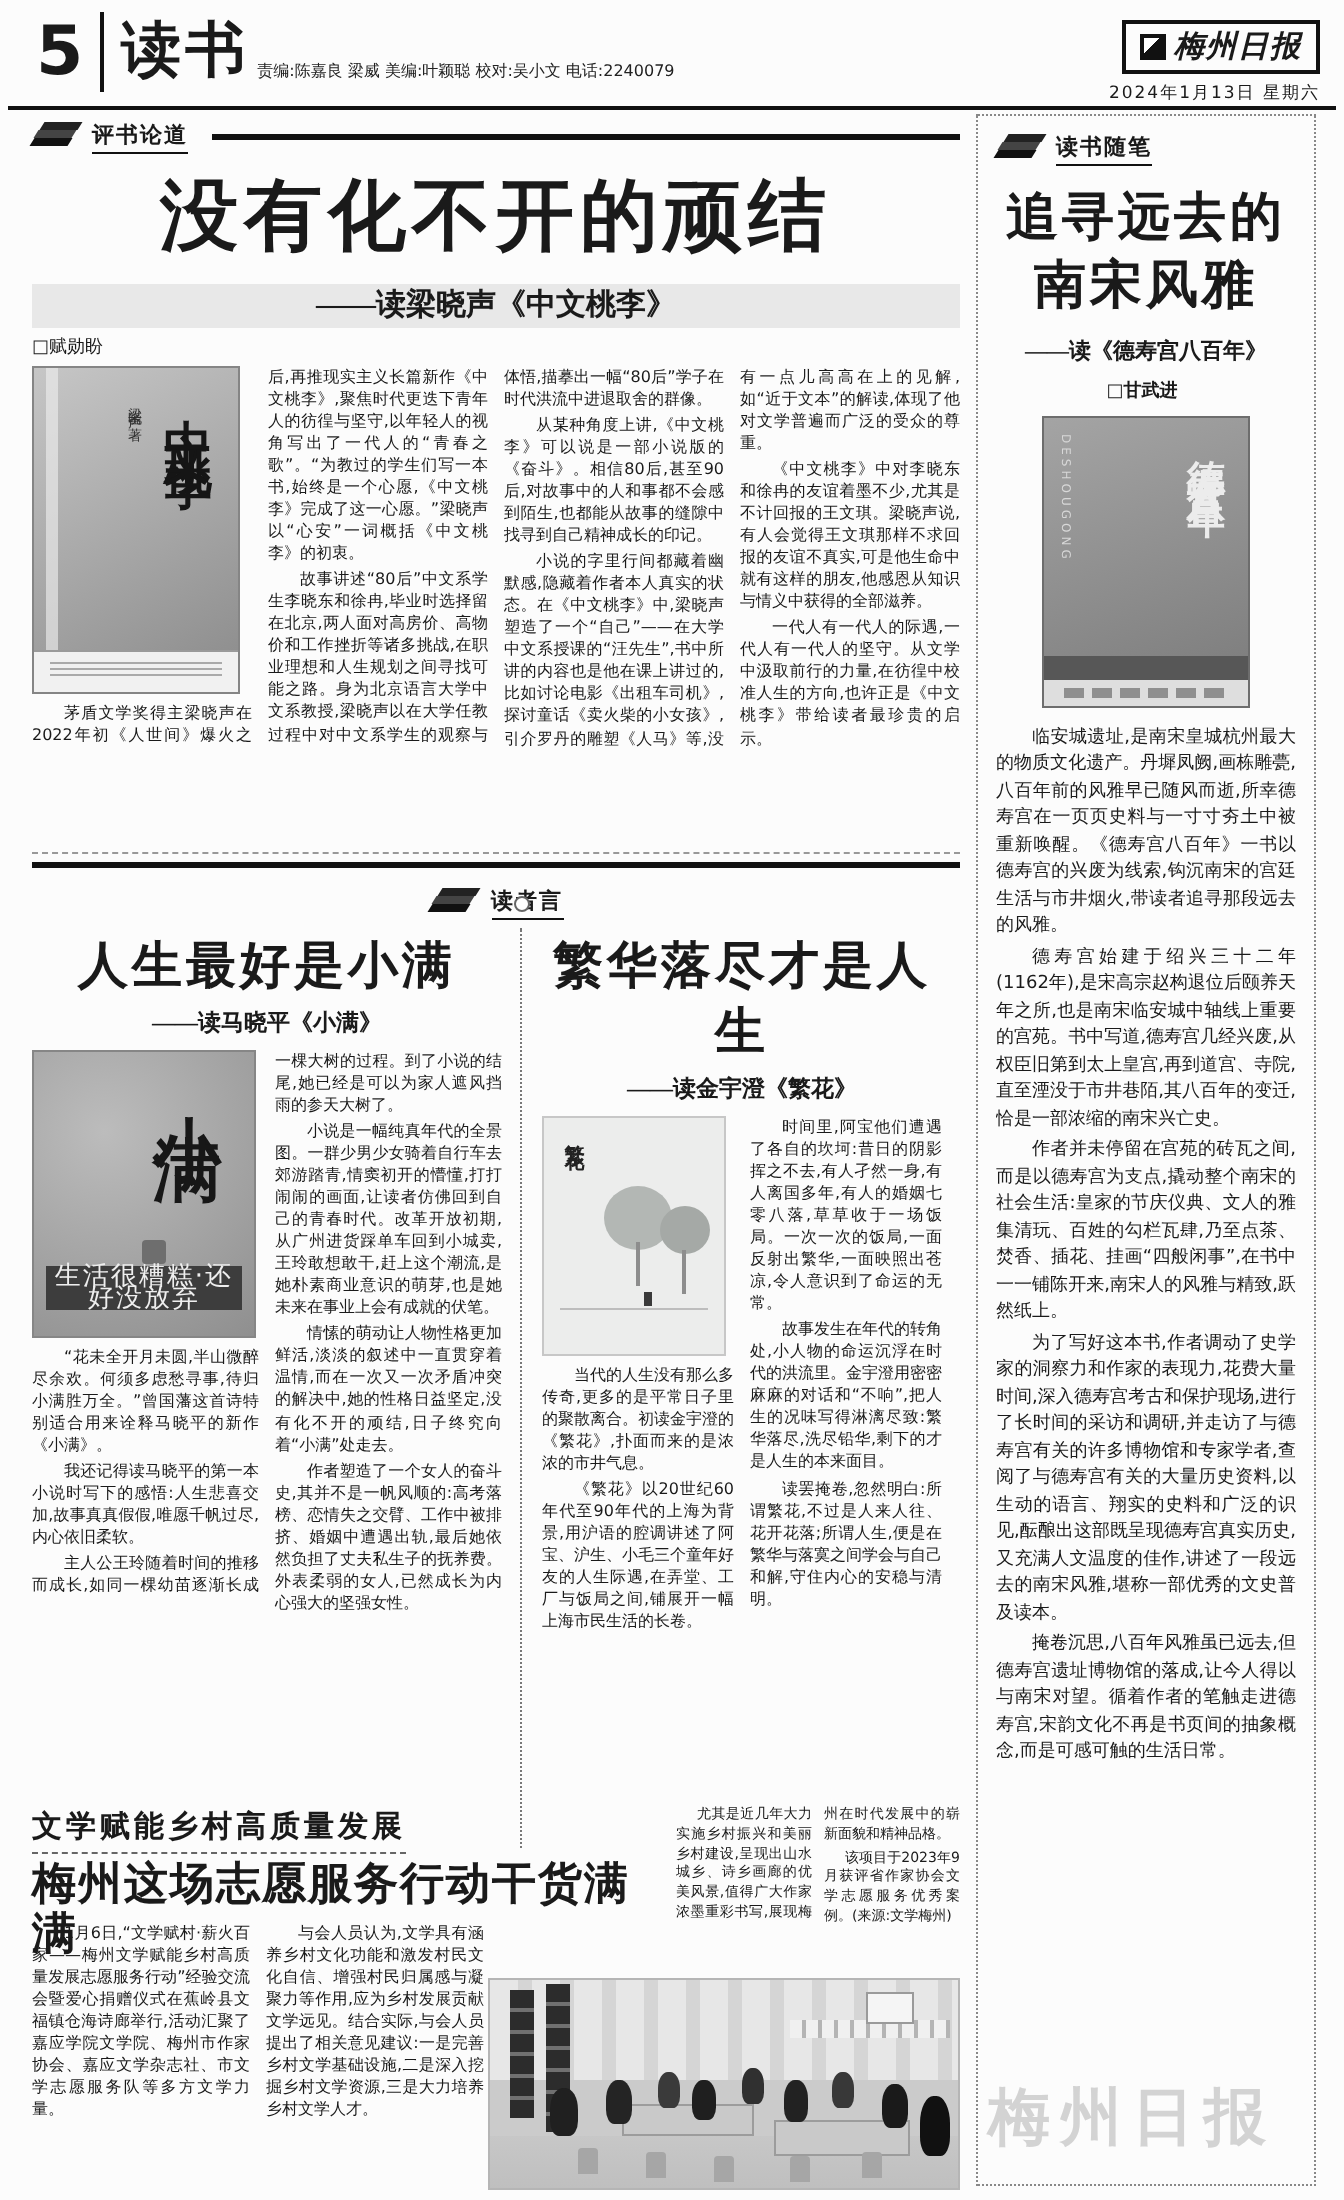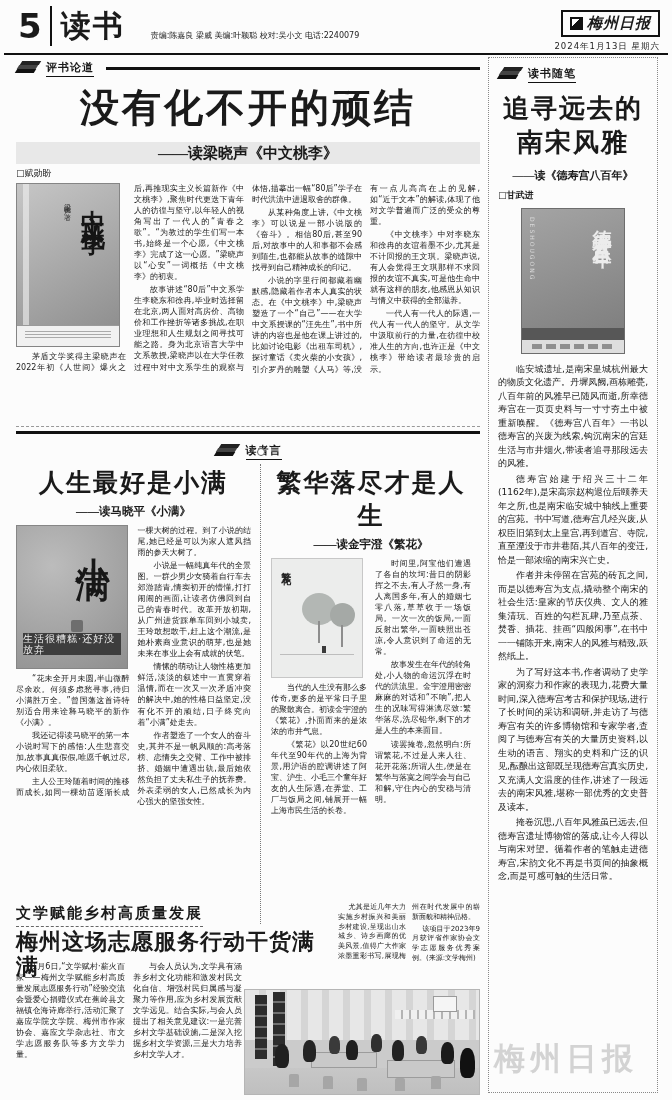--- a/index.html
+++ b/index.html
@@ -5,21 +5,21 @@
   html,body{margin:0;padding:0;background:#e9e9e9;}
   .page{position:relative;width:672px;height:1100px;margin:0 auto;background:#fcfcfc;
         font-family:"DejaVu Sans","Liberation Sans",sans-serif;color:#1a1a1a;overflow:hidden;}
   .serif{font-family:"Liberation Serif","DejaVu Serif",serif;}
 
   
   .hdr{position:absolute;left:16px;top:6px;right:12px;height:44px;display:flex;justify-content:space-between;align-items:flex-start;}
   .hdr-left{display:flex;align-items:flex-end;}
   .pageno{font-size:34px;font-weight:700;line-height:40px;padding:0 8px 0 2px;border-right:2px solid #111;}
   .secname{font-size:30px;font-weight:900;margin-left:9px;line-height:40px;letter-spacing:2px;}
-  .staff{font-size:8px;color:#222;margin-left:26px;padding-bottom:5px;white-space:nowrap;}
+  .staff{font-size:8px;color:#222;margin-left:4px;padding-bottom:5px;white-space:nowrap;}
   .hdr-right{text-align:right;padding-top:4px;}
   .logo{display:inline-flex;align-items:center;gap:4px;border:2px solid #111;padding:2px 7px;
         font-family:"Liberation Serif","DejaVu Serif",serif;font-weight:700;font-style:italic;font-size:15px;letter-spacing:1px;}
   .logo-mark{width:13px;height:13px;background:#111;position:relative;display:inline-block;}
   .logo-mark::after{content:"";position:absolute;inset:2px;background:linear-gradient(135deg,#fff 0 42%,#111 42%);}
   .hdate{font-size:8.5px;margin-top:4px;letter-spacing:1px;}
   .header-rule{position:absolute;left:4px;right:4px;top:53px;border-top:2px solid #111;}
 
   
   .book-icon{position:relative;width:24px;height:14px;display:inline-block;flex:0 0 auto;}
@@ -54,21 +54,21 @@
   .readers-grid{display:flex;margin-top:2px;}
   .mid-left{width:244px;padding-right:9px;box-sizing:border-box;}
   .mid-right{width:211px;border-left:1px dotted #777;padding-left:10px;position:relative;box-sizing:border-box;}
   .mid-right::before{content:"";position:absolute;left:-4.5px;top:-16px;width:6px;height:6px;border:1px solid #666;border-radius:50%;background:#fff;}
   .m-title{margin:2px 0 0;text-align:center;font-size:25px;font-weight:900;letter-spacing:2px;}
   .m-sub{text-align:center;font-size:11.5px;font-weight:700;margin:5px 0 6px;}
   .m-body{column-count:2;column-gap:8px;font-size:8px;line-height:1.38;text-align:justify;height:366px;overflow:hidden;}
   .cover-xm{width:112px;height:144px;background:radial-gradient(circle at 32% 28%,#bcbcbc,#8f8f8f);border:1px solid #868686;margin-bottom:4px;}
   .cvx-title{position:absolute;top:4px;right:12px;writing-mode:vertical-rl;font-size:34px;font-weight:900;letter-spacing:10px;color:#171717;}
   .cvx-seal{position:absolute;right:44px;bottom:36px;width:12px;height:12px;background:#6e6e6e;border-radius:2px;}
-  .cvx-tag{position:absolute;left:6px;right:6px;bottom:13px;background:#3d3d3d;color:#eee;font-size:10px;line-height:11px;text-align:left;letter-spacing:1px;margin-top:44px;}
+  .cvx-tag{position:absolute;left:6px;right:6px;bottom:13px;background:#3d3d3d;color:#eee;font-size:13px;line-height:11px;text-align:center;letter-spacing:1px;margin-top:44px;}
   .cover-fh{width:92px;height:120px;background:#ecedec;border:1px solid #c7c7c7;margin-bottom:4px;}
   .cvh-title{position:absolute;top:5px;left:7px;writing-mode:vertical-rl;font-size:10px;font-weight:700;letter-spacing:3px;color:#222;}
   .fh-tree{position:absolute;border-radius:50%;background:#b3b7b4;}
   .fh-t1{width:34px;height:32px;left:30px;top:34px;}
   .fh-t2{width:25px;height:24px;left:58px;top:44px;background:#a5a9a6;}
   .fh-trunk{position:absolute;width:2px;height:22px;background:#8d8d8d;}
   .fh-k1{left:46px;top:62px;}
   .fh-k2{left:69px;top:66px;}
   .fh-ground{position:absolute;left:8px;right:8px;bottom:22px;height:1px;background:#bdbdbd;}
   .fh-person{position:absolute;left:50px;bottom:24px;width:4px;height:7px;background:#3a3a3a;}
@@ -97,21 +97,21 @@
   .ph-t2{left:142px;top:70px;width:66px;height:16px;}
   .pp{position:absolute;border-radius:45% 45% 32% 32%;}
   .ch{position:absolute;width:10px;height:13px;background:#a6a6a6;border-radius:2px 2px 0 0;}
 
   
   .side{position:absolute;left:488px;top:57px;width:170px;height:1036px;border:1px dotted #888;
         padding:8px 9px;box-sizing:border-box;}
   .s-tagrow{display:flex;align-items:center;gap:6px;height:16px;}
   .s-title{margin:10px 0 0;text-align:center;font-size:26px;font-weight:900;line-height:1.32;letter-spacing:2px;}
   .s-sub{text-align:center;font-size:11px;font-weight:700;margin-top:7px;}
-  .s-byline{text-align:left;font-size:9px;font-weight:700;margin:6px 4px 4px 0;}
+  .s-byline{text-align:center;font-size:9px;font-weight:700;margin:6px 4px 4px 0;}
   .cover-ds{width:104px;height:146px;margin:6px auto 9px;background:linear-gradient(160deg,#a4a4a4,#7a7a7a);border:1px solid #6d6d6d;}
   .cvd-title{position:absolute;top:6px;right:9px;writing-mode:vertical-rl;font-size:19px;font-weight:700;letter-spacing:4px;color:#ececec;}
   .cvd-latin{position:absolute;top:8px;left:7px;writing-mode:vertical-rl;font-size:6px;color:#d8d8d8;letter-spacing:2px;}
   .cvd-band1{position:absolute;left:0;right:0;bottom:13px;height:12px;background:#575757;}
   .cvd-band2{position:absolute;left:0;right:0;bottom:0;height:13px;background:#dedede;}
   .cvd-band2::after{content:"";position:absolute;left:10px;right:10px;top:4px;height:5px;
        background:repeating-linear-gradient(90deg,#8f8f8f 0 10px,transparent 10px 14px);}
   .s-body{font-size:9px;line-height:1.5;text-align:justify;overflow:hidden;}
   .s-watermark{position:absolute;left:5px;bottom:12px;font-size:31px;font-weight:900;color:#cdcdcd;
        letter-spacing:5px;opacity:.85;pointer-events:none;white-space:nowrap;}

